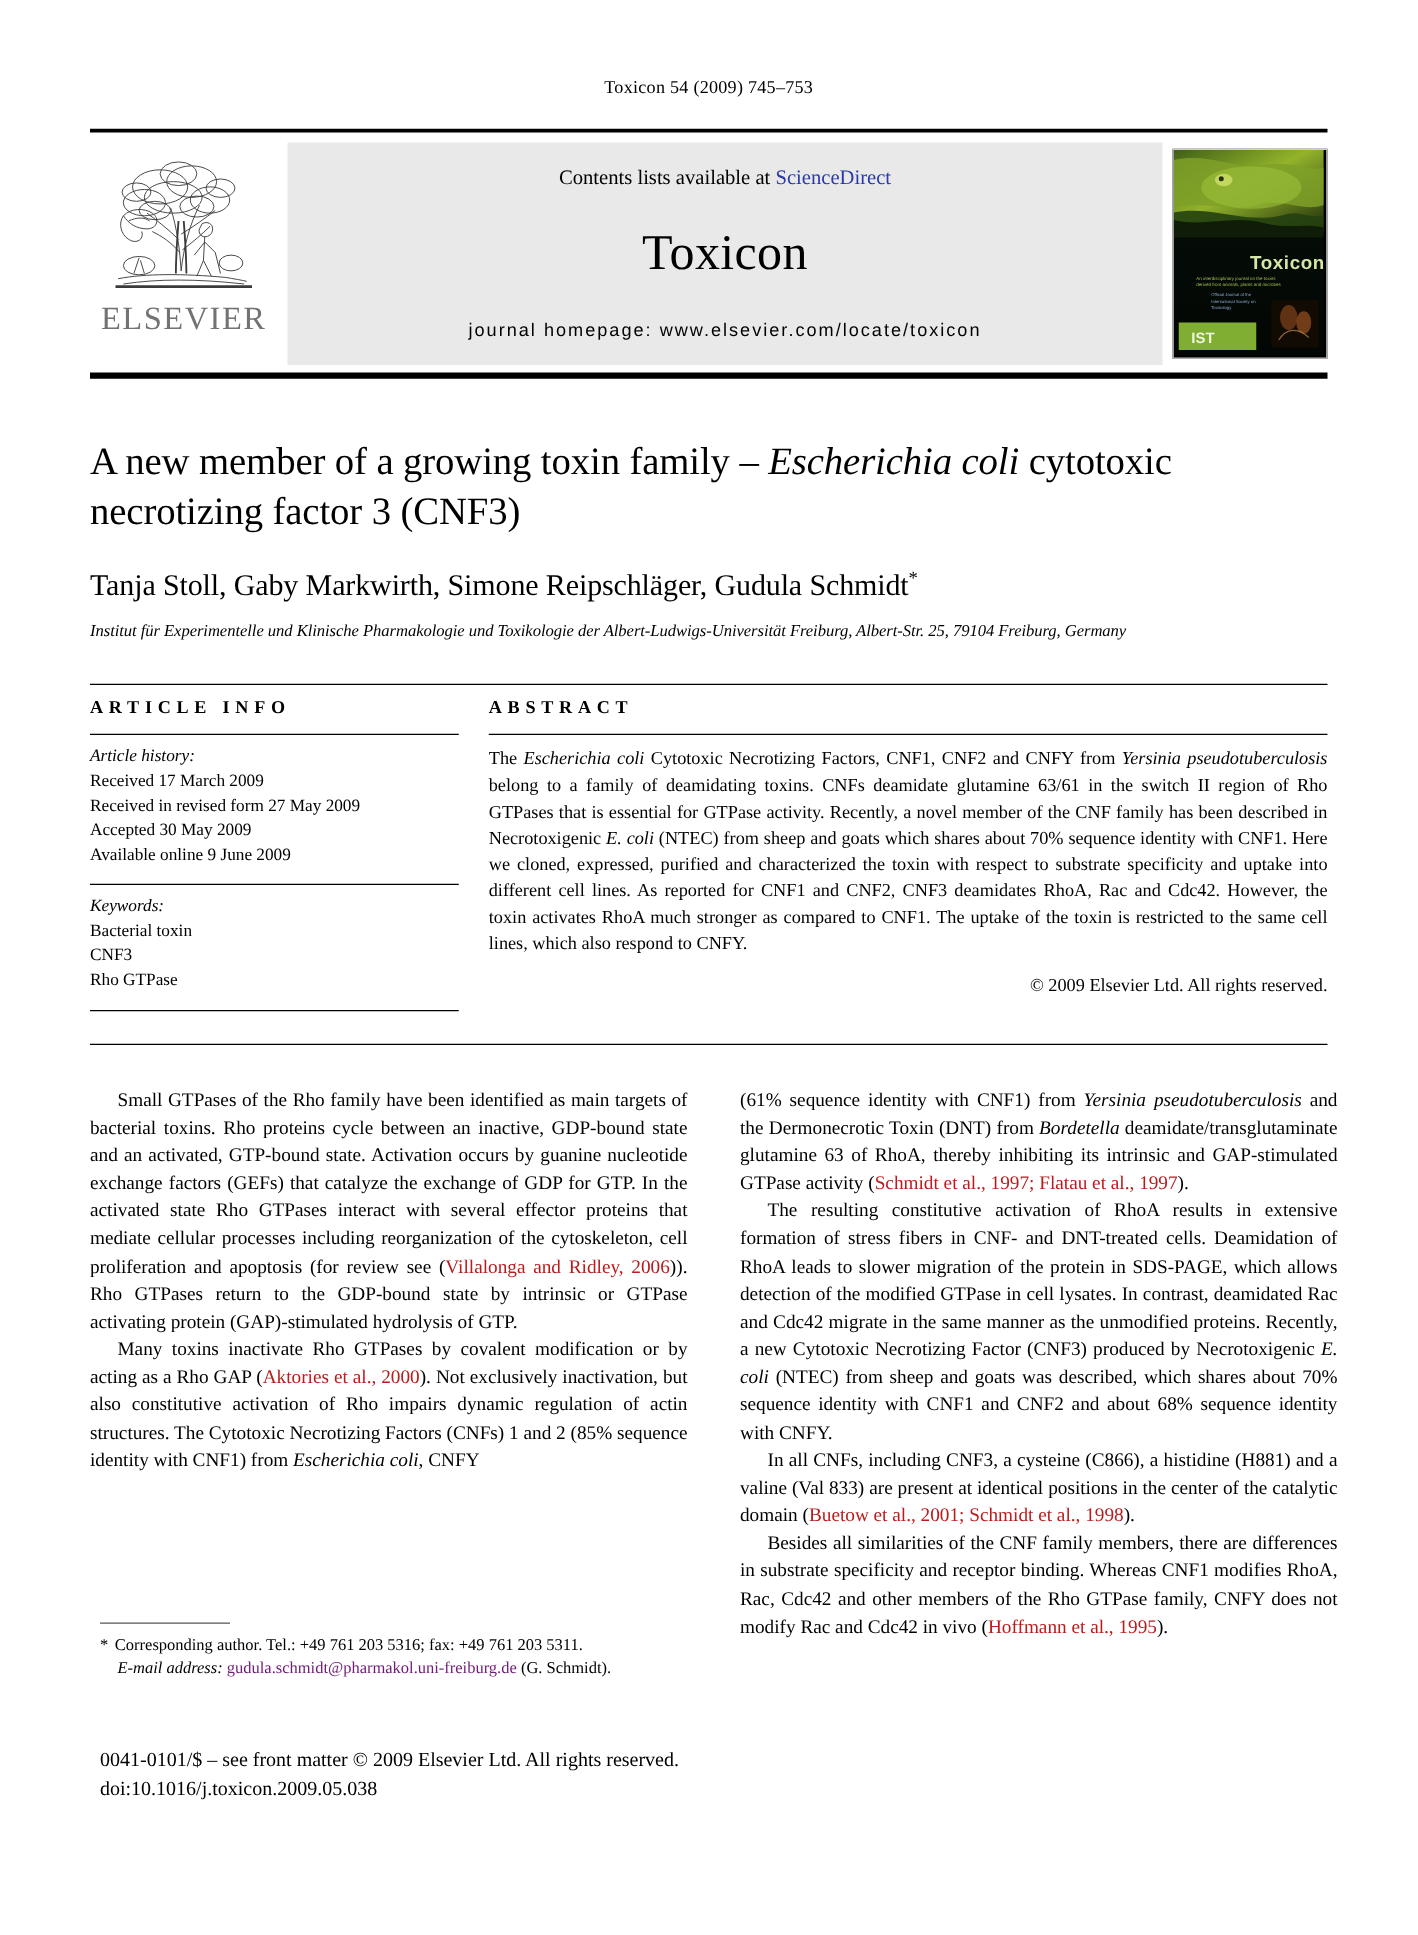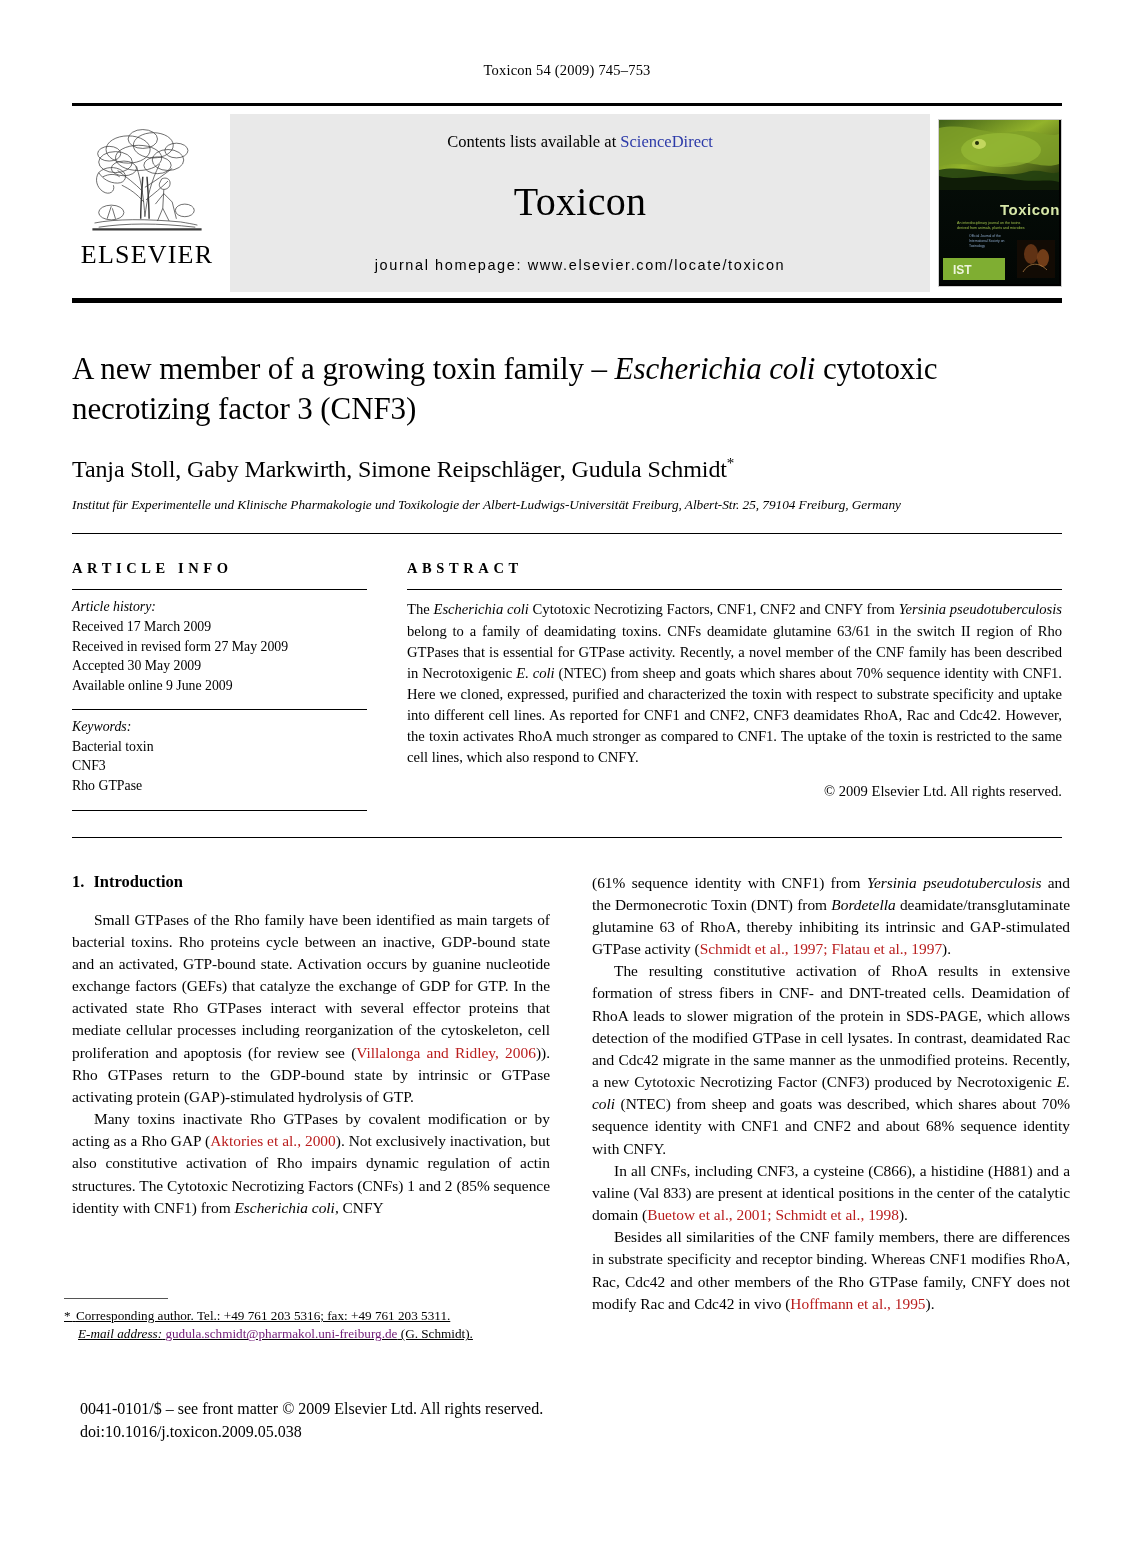--- a/index.html
+++ b/index.html
@@ -49,21 +49,21 @@
     flex-direction: column;
     align-items: center;
     justify-content: flex-start;
     padding-top: 4px;
   }
   .elsevier-tree { width: 126px; height: 126px; display: block; }
   .elsevier-word {
     font-family: "Liberation Serif", serif;
     font-size: 26px;
     letter-spacing: 1.2px;
-    color: #000000;
+    color: #737373;
     font-weight: 400;
     margin-top: -4px;
   }
   .headbox {
     flex: 1 1 auto;
     background: #e9e9e9;
     margin-left: 8px;
     margin-right: 8px;
     display: flex;
     flex-direction: column;
@@ -113,25 +113,25 @@
   .authors sup { font-size: 15px; vertical-align: super; }
   .affil {
     font-style: italic;
     font-size: 13.3px;
     margin-top: 14px;
     letter-spacing: -.05px;
   }
 
   
   .infoblock {
-    margin-top: 20px;
+    margin-top: 34px;
     border-top: 1.5px solid #000;
-    padding-top: 26px;
+    padding-top: 10px;
     display: flex;
-    gap: 40px;
+    gap: 24px;
   }
   .col-info { width: 295px; flex: 0 0 295px; }
   .col-abs  { flex: 1 1 auto; }
   .sechead {
     font-size: 14.5px;
     font-weight: 700;
     letter-spacing: 4.6px;
     font-family: "Liberation Serif", serif;
   }
   .rule-thin { border-top: 1.3px solid #000; margin-top: 12px; }
@@ -171,24 +171,23 @@
     text-indent: 22px;
     hyphens: manual;
   }
   p.body.first { text-indent: 22px; }
   .cite { color: #b91c1c; }
   .it { font-style: italic; }
 
   
   .footnote-wrap {
     position: absolute;
-    left: 64px;
+    left: 80px;
     top: 1298px;
     width: 478px;
-    text-decoration: underline;
   }
   .fn-rule {
     width: 104px;
     border-top: 1px solid #555;
     margin-bottom: 8px;
   }
   .fn {
     font-size: 13.2px;
     line-height: 1.4;
     text-indent: -14px;
@@ -355,23 +354,20 @@
       </div>
       <div class="copyline">© 2009 Elsevier Ltd. All rights reserved.</div>
     </div>
   </div>
 
   <div class="divider-strong"></div>
 
   <div class="body-cols">
 
     <div class="bcol">
-      <h2 class="secnum">
-        <span class="n">1.</span><span>Introduction</span>
-      </h2>
       <p class="body first">
         <span>Small GTPases of the Rho family have been identified as main targets of bacterial toxins. Rho proteins cycle between an inactive, GDP-bound state and an activated, GTP-bound state. Activation occurs by guanine nucleotide exchange factors (GEFs) that catalyze the exchange of GDP for GTP. In the activated state Rho GTPases interact with several effector proteins that mediate cellular processes including reorganization of the cytoskeleton, cell proliferation and apoptosis (for review see (</span><span class="cite">Villalonga and Ridley, 2006</span><span>)). Rho GTPases return to the GDP-bound state by intrinsic or GTPase activating protein (GAP)-stimulated hydrolysis of GTP.</span>
       </p>
       <p class="body">
         <span>Many toxins inactivate Rho GTPases by covalent modification or by acting as a Rho GAP (</span><span class="cite">Aktories et al., 2000</span><span>). Not exclusively inactivation, but also constitutive activation of Rho impairs dynamic regulation of actin structures. The Cytotoxic Necrotizing Factors (CNFs) 1 and 2 (85% sequence identity with CNF1) from </span><span class="it">Escherichia coli</span><span>, CNFY</span>
       </p>
     </div>
 
     <div class="bcol">
       <p class="body" style="text-indent:0">

